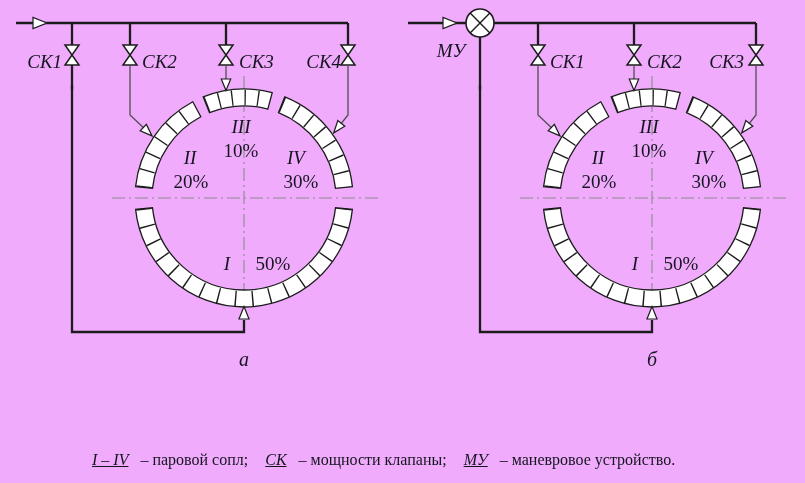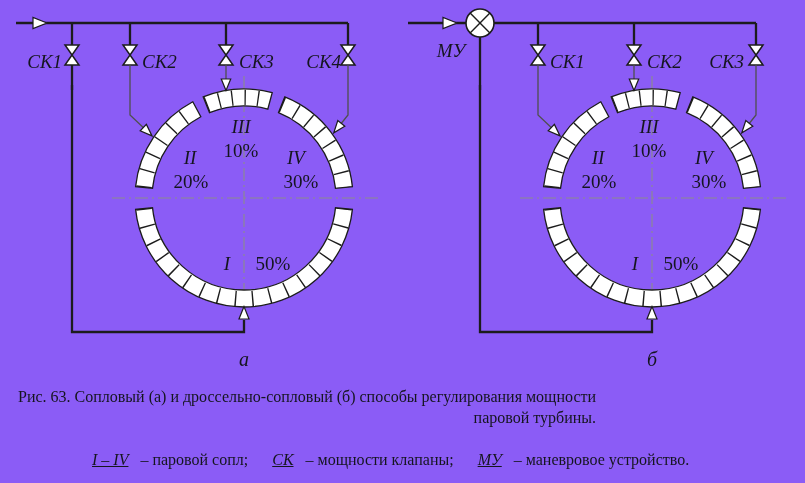--- a/index.html
+++ b/index.html
@@ -1,29 +1,29 @@
 <!DOCTYPE html>
 <html><head>
 <meta charset="utf-8">
 <style>
   html,body{margin:0;padding:0;background:#fff;}
-  #page{position:relative;width:805px;height:483px;background:#8b5cf6;overflow:hidden;
-        font-family:"Liberation Serif","DejaVu Serif",serif;color:#15151f;text-align:right;}
+  #page{position:relative;width:805px;height:483px;background:#f0abfc;overflow:hidden;
+        font-family:"Liberation Serif","DejaVu Serif",serif;color:#15151f;}
   svg{position:absolute;top:0;left:0;}
   svg text{font-family:"Liberation Serif","DejaVu Serif",serif;fill:#15151f;}
   .lbl-it{font-style:italic;font-size:19px;}
   .lbl-pct{font-style:normal;font-size:19px;}
   .lbl-sub{font-style:italic;font-size:20px;}
   .caption{position:absolute;left:18px;top:386px;font-size:16px;line-height:21px;
            color:#15151f;white-space:nowrap;}
   .caption .line2{display:block;margin-left:70px;}
   .legend{position:absolute;left:92px;top:451px;font-size:16px;color:#15151f;white-space:nowrap;}
   .legend .it{font-style:italic;text-decoration:underline;}
   .legend .gap-s{margin-left:8px;}
-  .legend .gap-w{margin-left:20px;}
+  .legend .gap-w{margin-left:13px;}
 </style>
 </head>
 <body>
 
 <div id="page">
 
 <svg width="805" height="380" viewBox="0 0 805 380">
   <defs>
 
     <g id="ring-core">
@@ -101,24 +101,20 @@
     <text class="lbl-it" x="598" y="164" text-anchor="middle">II</text>
     <text class="lbl-pct" x="599" y="188" text-anchor="middle">20%</text>
     <text class="lbl-it" x="704" y="164" text-anchor="middle">IV</text>
     <text class="lbl-pct" x="709" y="188" text-anchor="middle">30%</text>
     <text class="lbl-it" x="635" y="270" text-anchor="middle">I</text>
     <text class="lbl-pct" x="681" y="270" text-anchor="middle">50%</text>
     <text class="lbl-sub" x="652" y="366" text-anchor="middle">б</text>
   </g>
 </svg>
 
-<div class="caption">
-  <span>Рис. 63. Сопловый (а) и дроссельно-сопловый (б) способы регулирования мощности</span>
-  <span class="line2">паровой турбины.</span>
-</div>
 
 <div class="legend">
   <span class="it">I – IV</span>
   <span class="gap-s">– паровой сопл;</span>
   <span class="it gap-w">СК</span>
   <span class="gap-s">– мощности клапаны;</span>
   <span class="it gap-w">МУ</span>
   <span class="gap-s">– маневровое устройство.</span>
 </div>
 

